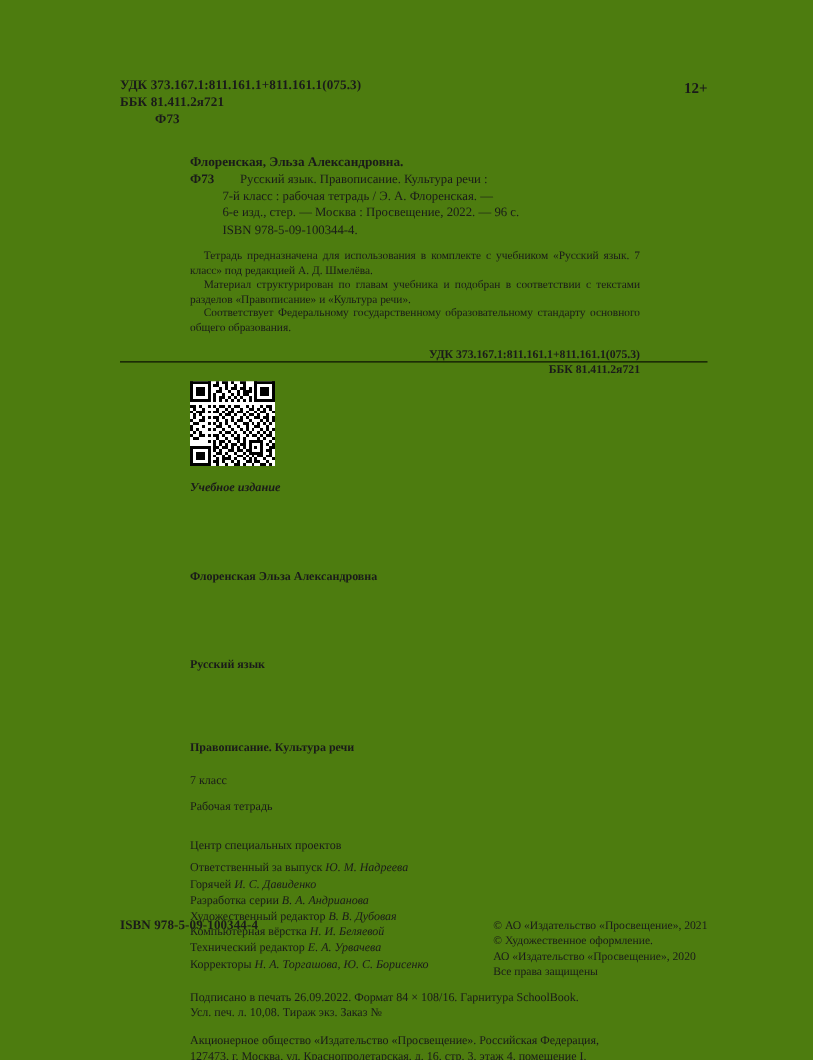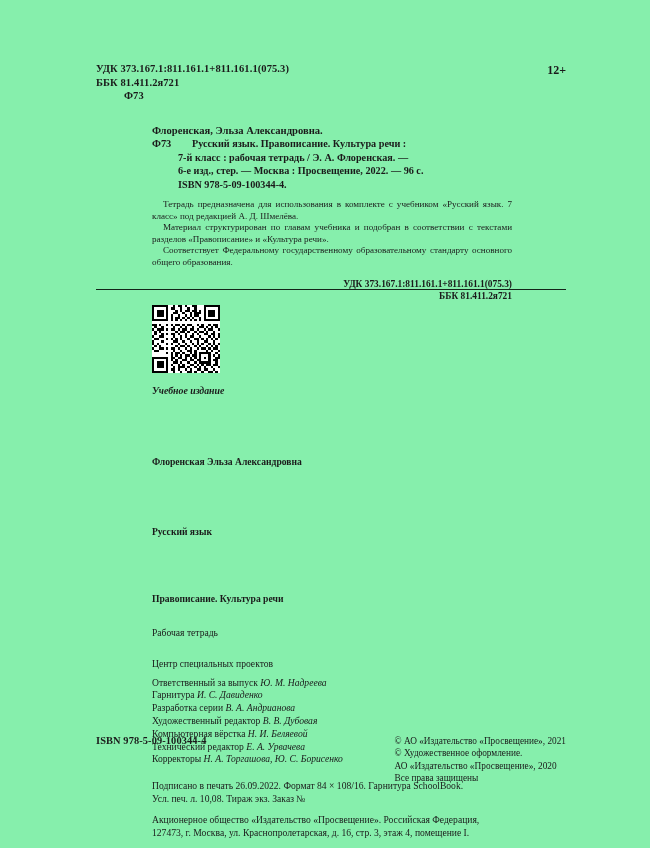--- a/index.html
+++ b/index.html
@@ -8,21 +8,21 @@
     background: #ffffff;
   }
   body {
     font-family: "Liberation Serif", serif;
     color: #1a1a1a;
   }
   .page {
     position: relative;
     width: 650px;
     height: 848px;
-    background: #86efac;
+    background: #4d7c0f;
     overflow: hidden;
   }
 
   
   .top-block {
     position: absolute;
     left: 96px;
     top: 62px;
     width: 470px;
   }
@@ -66,21 +66,21 @@
   }
   .bib-sigla {
     width: 26px;
     flex: 0 0 26px;
     font-weight: bold;
     font-size: 10.4px;
   }
   .bib-body {
     flex: 1 1 auto;
   }
-  .bib-body .l { display: block; font-weight: bold; }
+  .bib-body .l { display: block; }
   .bib-body .first-indent { text-indent: 14px; }
   .isbn-line {
     margin-top: 0px;
   }
   .annot {
     margin-top: 8px;
     font-size: 9.1px;
     line-height: 11.6px;
     text-align: justify;
   }
@@ -463,29 +463,30 @@
 
   <div class="imprint">
     <div class="italic-bold ln">Учебное издание</div>
     <div class="sp-14"></div>
     <div class="bold ln">Флоренская Эльза Александровна</div>
     <div class="sp-14"></div>
     <div class="bold ln">Русский язык</div>
     <div class="sp-10"></div>
     <div class="bold ln">Правописание. Культура речи</div>
     <div class="sp-14"></div>
+    <div class="ln">7 класс</div>
     <div class="sp-8"></div>
     <div class="ln">Рабочая тетрадь</div>
     <div class="sp-18"></div>
     <div class="ln">Центр специальных проектов</div>
     <div class="sp-6"></div>
 
     <div class="credits">
       <div><span>Ответственный за выпуск </span><span class="it">Ю. М. Надреева</span></div>
-      <div><span>Гарнитура </span><span class="it">И. С. Давиденко</span></div>
+      <div><span>Горячей </span><span class="it">И. С. Давиденко</span></div>
       <div><span>Разработка серии </span><span class="it">В. А. Андрианова</span></div>
       <div><span>Художественный редактор </span><span class="it">В. В. Дубовая</span></div>
       <div><span>Компьютерная вёрстка </span><span class="it">Н. И. Беляевой</span></div>
       <div><span>Технический редактор </span><span class="it">Е. А. Урвачева</span></div>
       <div><span>Корректоры </span><span class="it">Н. А. Торгашова, Ю. С. Борисенко</span></div>
     </div>
 
     <div class="sp-14"></div>
     <div class="press-block">
       <div>Подписано в печать 26.09.2022. Формат 84 × 108/16. Гарнитура SchoolBook.</div>

